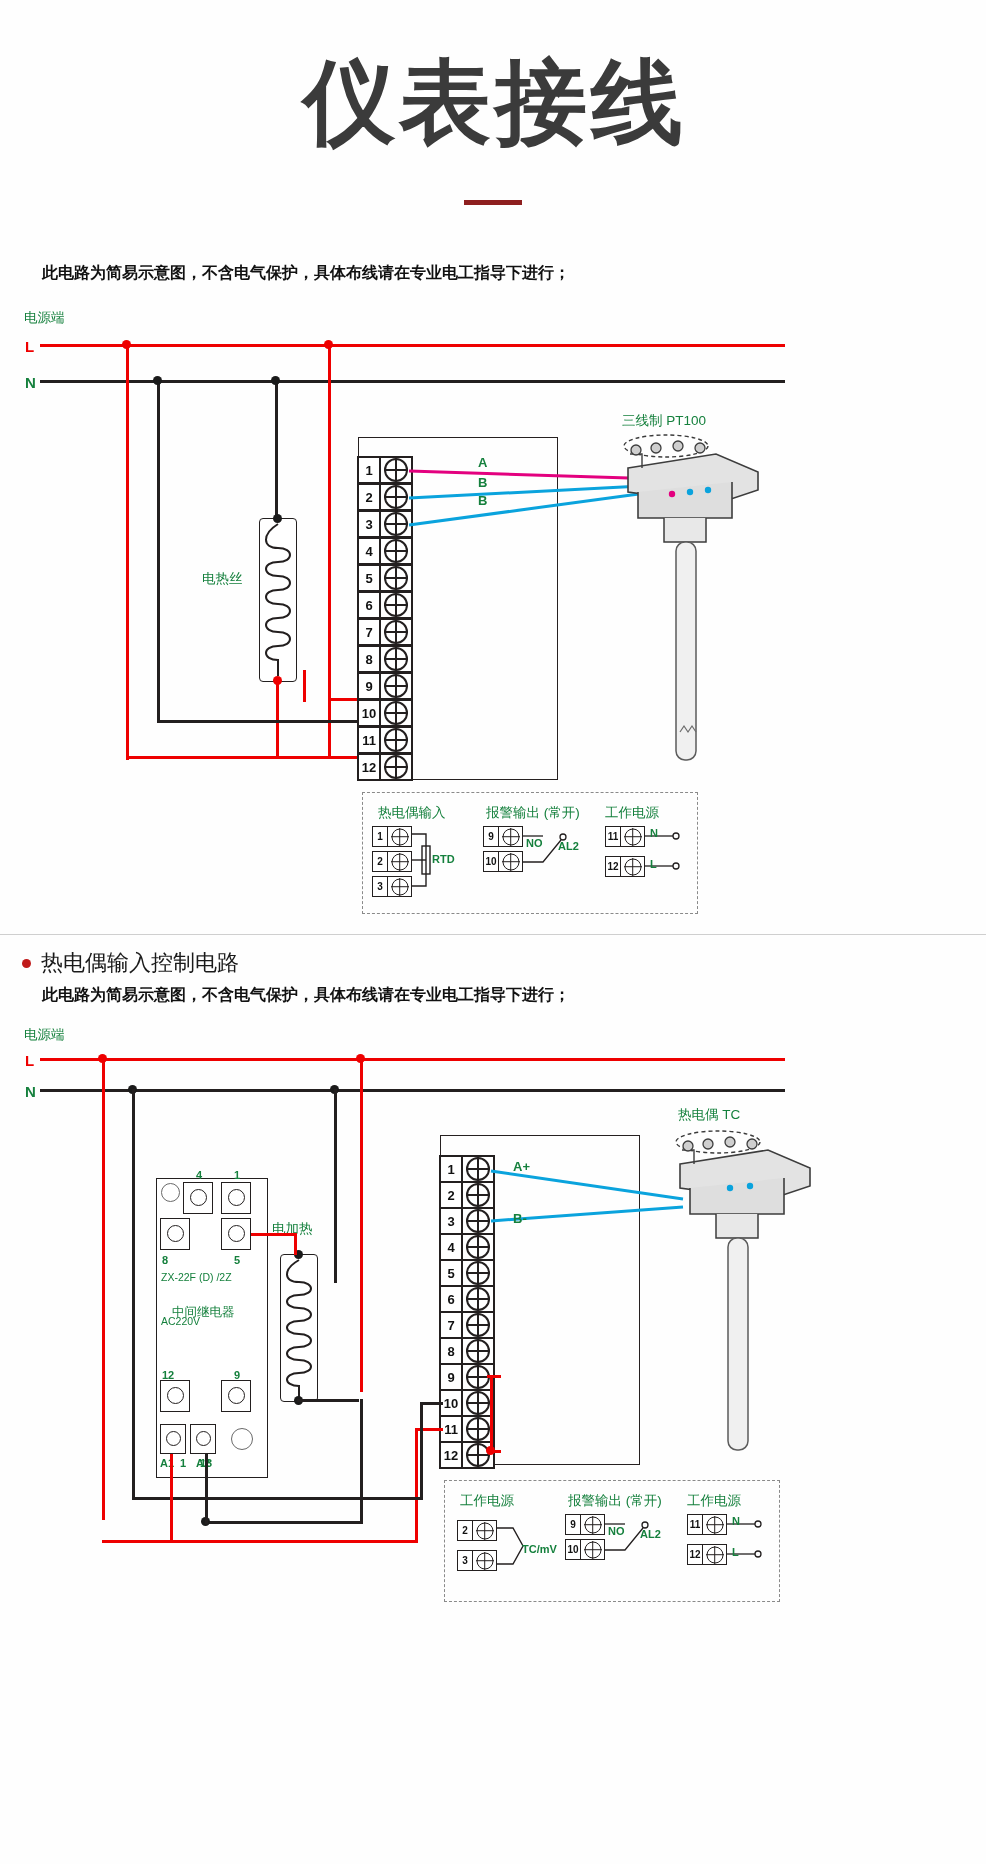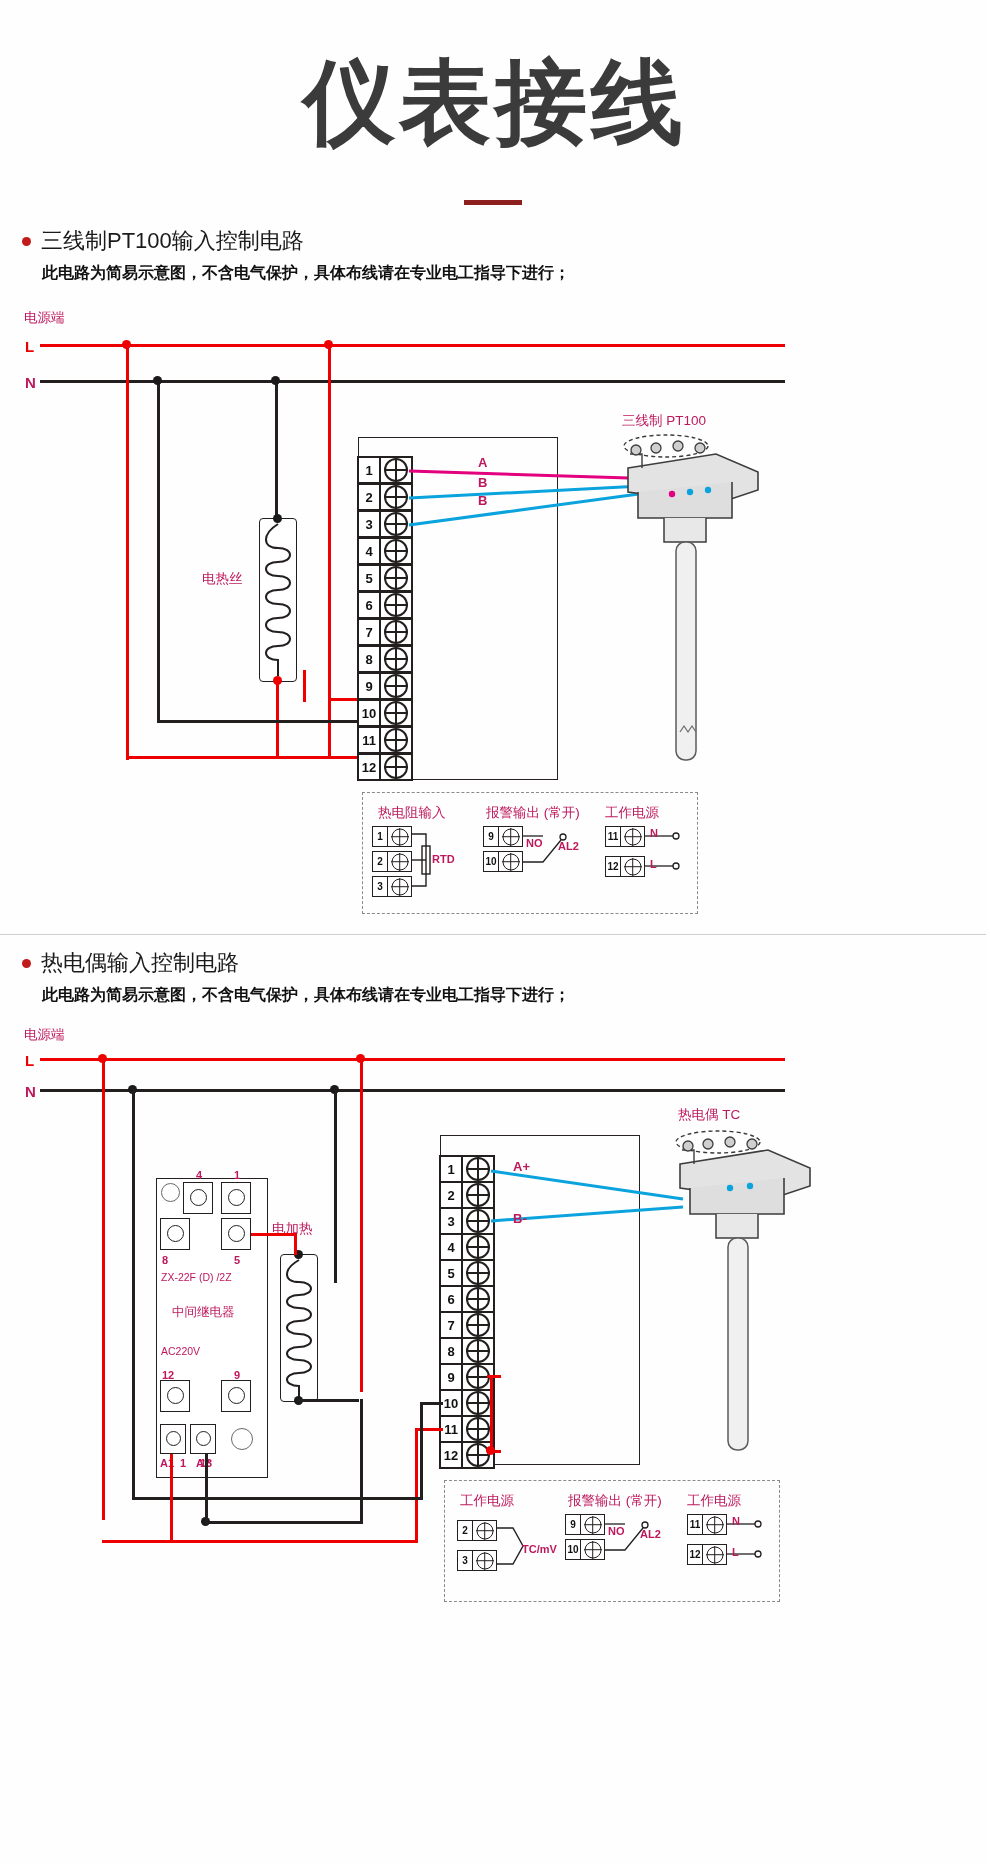--- a/index.html
+++ b/index.html
@@ -60,21 +60,21 @@
     font-size: 16px;
     font-weight: bold;
     color: #111;
     white-space: nowrap;
   }
 
   
   .lbl {
     position: absolute;
     font-size: 13px;
-    color: #be185d;
+    color: #15803d;
     white-space: nowrap;
     line-height: 1;
   }
   .lbl.sm  { font-size: 11px; }
   .lbl.xs  { font-size: 11px; }
   .lbl.cn  { font-size: 13.5px; }
   .lbl.b   { font-weight: bold; }
 
   .wire {
     position: absolute;
@@ -217,24 +217,20 @@
   }
 </style>
 </head>
 <body>
 
 <div id="page">
 
   <div class="page-title">仪表接线</div>
   <div class="title-rule"></div>
 
-  <div class="sec-head" style="left:22px; top:226px;">
-    <span class="sec-dot"></span>
-    <span class="sec-title">三线制PT100输入控制电路</span>
-  </div>
   <div class="sec-desc" style="left:42px; top:263px;">此电路为简易示意图，不含电气保护，具体布线请在专业电工指导下进行；</div>
 
   <div class="lbl cn" style="left:24px; top:311px;">电源端</div>
 
   <div class="lbl b" style="left:25px; top:339px; color:#ee0000; font-size:15px;">L</div>
   <div class="wire red" style="left:40px; top:344px; width:745px; height:3px;"></div>
 
   <div class="lbl b" style="left:25px; top:375px; font-size:15px;">N</div>
   <div class="wire black" style="left:40px; top:380px; width:745px; height:3px;"></div>
 
@@ -368,21 +364,21 @@
     <path d="M56 86 L 56 110 L 98 110 L 98 86" fill="#e8e8e8" stroke="#3d3d3d" stroke-width="1.5"></path>
     <rect x="68" y="110" width="20" height="218" rx="9" fill="#f0f0f0" stroke="#5b5b5b" stroke-width="1.5"></rect>
     <path d="M72 300 l 4 -6 l 4 6 l 4 -6 l 4 6" fill="none" stroke="#6b6b6b" stroke-width="1.2"></path>
     <circle cx="64" cy="62" r="3.2" fill="#e3007f"></circle>
     <circle cx="82" cy="60" r="3.2" fill="#0aa3dd"></circle>
     <circle cx="100" cy="58" r="3.2" fill="#0aa3dd"></circle>
   </svg>
 
   <div class="dash-box" style="left:362px; top:792px; width:336px; height:122px;"></div>
 
-  <div class="lbl cn" style="left:378px; top:806px;">热电阻输入</div>
+  <div class="lbl cn" style="left:378px; top:806px;">热电偶输入</div>
   <div class="lterm" style="left:372px; top:826px;">
     <span class="tnum">1</span>
     <span class="tscrew">
         <i class="tcross"></i>
       </span>
   </div>
   <div class="lterm" style="left:372px; top:851px;">
     <span class="tnum">2</span>
     <span class="tscrew">
         <i class="tcross"></i>
@@ -483,21 +479,21 @@
   <div class="relay-cell" style="left:221px; top:1218px; width:30px; height:32px;"></div>
   <div class="relay-screw" style="left:167px; top:1225px; width:17px; height:17px;"></div>
   <div class="relay-screw" style="left:228px; top:1225px; width:17px; height:17px;"></div>
   <div class="lbl xs b" style="left:162px; top:1255px;">8</div>
   <div class="lbl xs b" style="left:234px; top:1255px;">5</div>
 
   <div class="relay-screw" style="left:161px; top:1183px; width:19px; height:19px; border-color:#6a6a6a;"></div>
 
   <div class="lbl xs" style="left:161px; top:1272px; font-size:10.5px;">ZX-22F (D) /2Z</div>
   <div class="lbl cn" style="left:172px; top:1306px; font-size:12.5px;">中间继电器</div>
-  <div class="lbl xs" style="left:161px; top:1346px; font-size:10.5px;">AC220V</div>
+  <div class="lbl xs" style="left:161px; top:1316px; font-size:10.5px;">AC220V</div>
 
   <div class="relay-cell" style="left:160px; top:1380px; width:30px; height:32px;"></div>
   <div class="relay-cell" style="left:221px; top:1380px; width:30px; height:32px;"></div>
   <div class="relay-screw" style="left:167px; top:1387px; width:17px; height:17px;"></div>
   <div class="relay-screw" style="left:228px; top:1387px; width:17px; height:17px;"></div>
   <div class="lbl xs b" style="left:162px; top:1370px;">12</div>
   <div class="lbl xs b" style="left:234px; top:1370px;">9</div>
 
   <div class="relay-cell" style="left:160px; top:1424px; width:26px; height:30px;"></div>
   <div class="relay-cell" style="left:190px; top:1424px; width:26px; height:30px;"></div>

